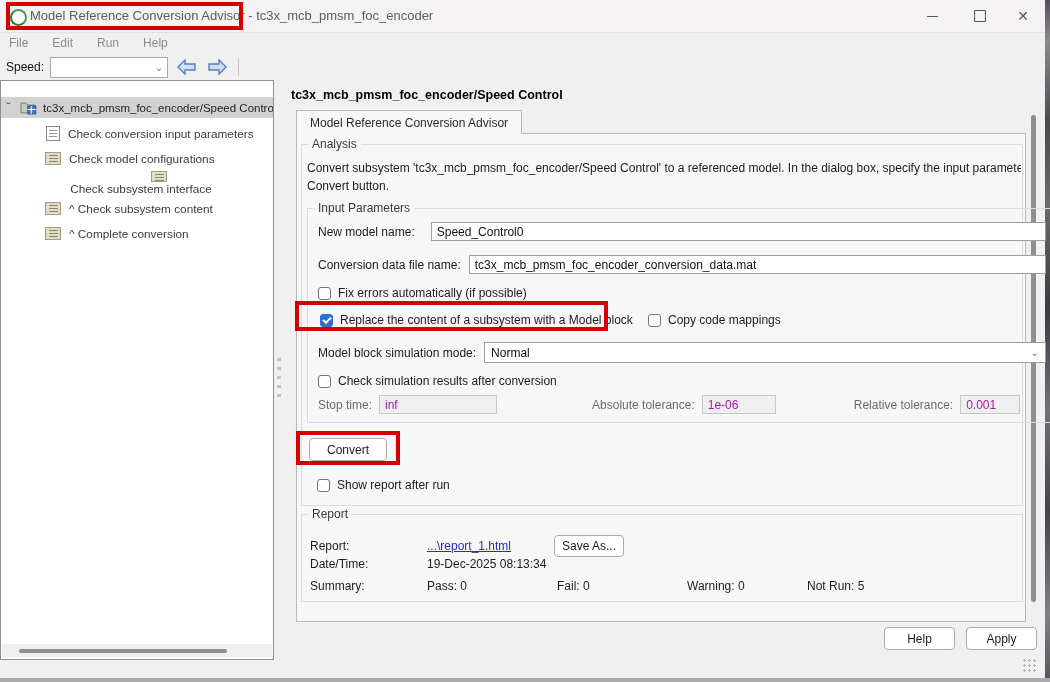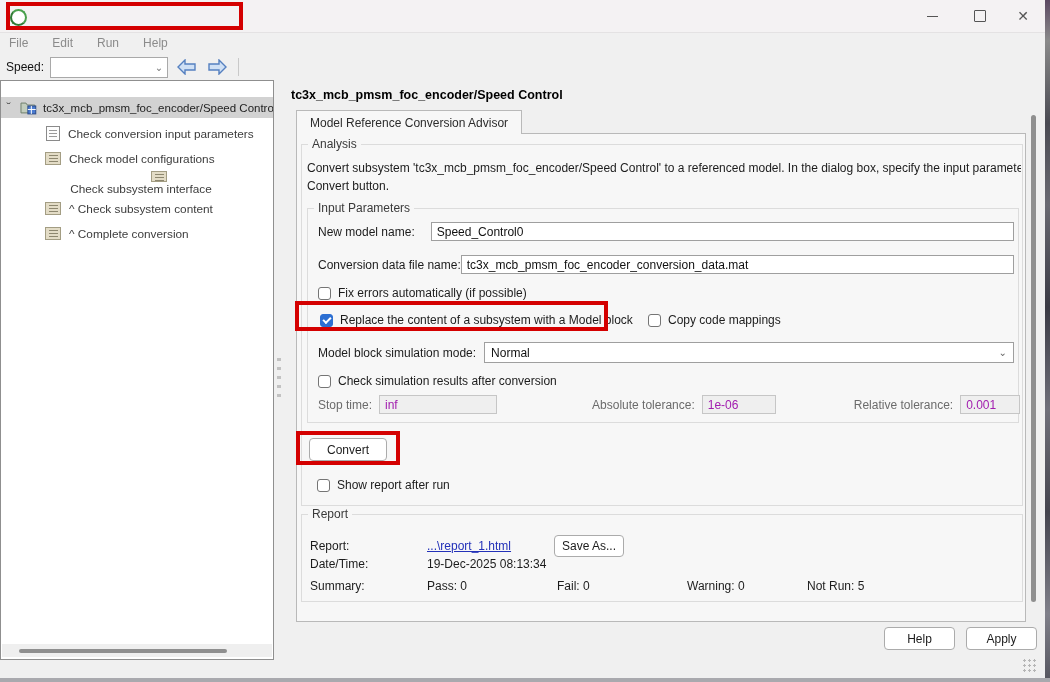--- a/index.html
+++ b/index.html
@@ -55,21 +55,21 @@
 
   
   .main-heading{left:291px;top:88px;font-weight:bold;font-size:12.5px;color:#000;}
   .tab{left:296px;top:110px;height:23px;padding:0 13px;background:#f7f7f7;border:1px solid #b9b9b9;border-bottom:none;
        display:flex;align-items:center;color:#2c2c2c;z-index:2;}
   .content{left:296px;top:133px;width:730px;height:489px;background:#f7f7f7;border:1px solid #b9b9b9;box-sizing:border-box;z-index:1;}
 
   .grp{position:absolute;border:1px solid #dcdcdc;background:transparent;}
   .grp-legend{position:absolute;top:-8px;left:6px;background:#f7f7f7;padding:0 4px;color:#3a3a3a;}
   .grp-analysis{left:4px;top:10px;width:720px;height:360px;}
-  .grp-input{left:10px;top:74px;width:710px;height:213px;}
+  .grp-input{left:10px;top:74px;width:710px;height:213px;padding-left:32px;}
   .grp-report{left:4px;top:380px;width:720px;height:86px;}
 
   .desc-line{position:absolute;left:10px;width:714px;white-space:nowrap;overflow:hidden;color:#1c1c1c;}
   .desc1{top:27px;} .desc2{top:45px;}
 
   .frow{position:absolute;display:flex;align-items:center;}
   .flabel{color:#1c1c1c;white-space:nowrap;}
   .tinput{height:19px;background:#fff;border:1px solid #9f9f9f;font-family:"Liberation Sans",sans-serif;
           font-size:12px;color:#111;padding:0 5px;box-sizing:border-box;}
   .tinput:disabled{background:#efefef;color:#a21caf;border-color:#c6c6c6;}
@@ -102,20 +102,21 @@
      background:linear-gradient(180deg,#5c4a63 0%,#8a8a8a 6%,#4a4a52 18%,#6a6a72 30%,#3a3a44 45%,#70707a 60%,#44444e 75%,#80808a 90%,#55555e 100%);}
   .bottom-strip{left:0;top:678px;width:1050px;height:4px;background:#a9a9ae;}
   .resize-grip{left:1022px;top:658px;width:14px;height:14px;
      background-image:radial-gradient(#b5b5b5 1px, transparent 1.2px);background-size:5px 5px;}
 </style>
 </head>
 <body>
 
 <div class="abs titlebar">
   <span class="abs app-icon"></span>
+  <span class="abs title-text">Model Reference Conversion Advisor - tc3x_mcb_pmsm_foc_encoder</span>
   <div class="abs win-btn win-min">
       <span class="min-glyph"></span>
     </div>
   <div class="abs win-btn win-max">
       <span class="max-glyph"></span>
     </div>
   <div class="abs win-btn win-close">
       <span>✕</span>
     </div>
 </div>
@@ -201,21 +202,21 @@
 
   <div class="grp grp-input">
     <span class="grp-legend">Input Parameters</span>
 
     <div class="frow" style="left:10px;top:13px;right:4px;gap:8px;">
       <span class="flabel" style="margin-right:8px;">New model name:</span>
       <input class="tinput" style="flex: 1 1 0%;" value="Speed_Control0">
     </div>
 
     <div class="frow" style="left:10px;top:46px;right:4px;">
-      <span class="flabel" style="">Conversion data file name:</span>
+      <span class="flabel" style="margin-right:8px;">Conversion data file name:</span>
       <input class="tinput" style="flex: 1 1 0%;" value="tc3x_mcb_pmsm_foc_encoder_conversion_data.mat">
     </div>
 
     <div class="frow" style="left:10px;top:77px;">
       <span class="cb"></span>
       <span class="cb-label">Fix errors automatically (if possible)</span>
     </div>
 
     <div class="frow" style="left:12px;top:104px;">
       <span class="cb checked"></span>

